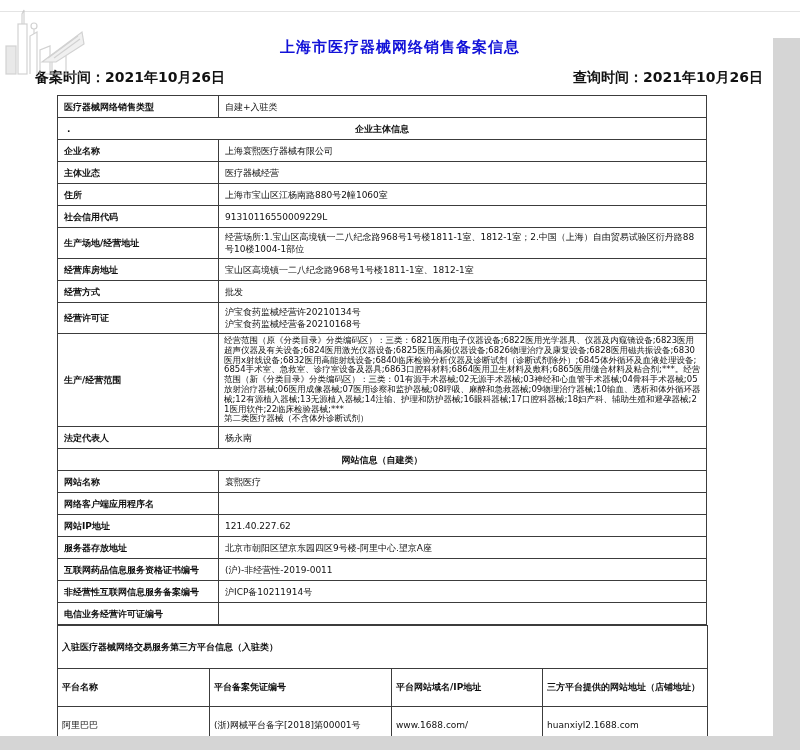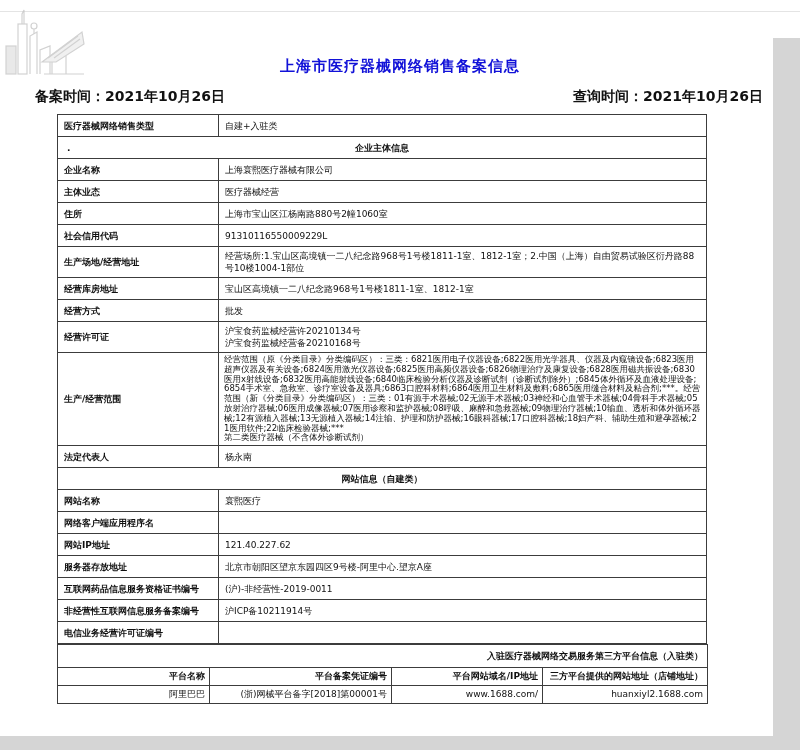--- a/index.html
+++ b/index.html
@@ -9,21 +9,21 @@
     overflow: hidden;
     font-family: "DejaVu Sans", sans-serif;
     position: relative;
   }
   .top-line { position: absolute; top: 11px; left: 0; right: 0; height: 1px; background: #e4e4e4; }
   .gray-right { position: absolute; top: 38px; right: 0; width: 27px; bottom: 0; background: #d5d5d5; }
   .gray-bottom { position: absolute; left: 0; right: 0; bottom: 0; height: 14px; background: #d5d5d5; }
   .watermark { position: absolute; top: 6px; left: 4px; opacity: 0.75; }
 
   .page-title {
-    padding-top: 57px;
+    padding-top: 38px;
     text-align: center;
     color: #1212d8;
     font-size: 15px;
     font-weight: bold;
     letter-spacing: 1px;
   }
   .dates {
     margin: 12px 37px 0 35px;
     display: flex;
     justify-content: space-between;
@@ -70,22 +70,22 @@
     width: 650px;
     border-collapse: collapse;
     table-layout: fixed;
     border: 1.5px solid #1a1a1a;
   }
   table.platform td, table.platform th {
     border: 1px solid #3c3c3c;
     font-size: 9px;
     line-height: 11px;
     color: #101010;
-    padding: 3px 4px;
-    text-align: right;
+    padding: 13px 4px;
+    text-align: left;
     word-break: break-all;
   }
   table.platform th { font-weight: bold; margin-top: 48px; }
   tr.platform-title-row td { font-weight: bold; height: 16px; }
 </style>
 </head>
 <body>
 
 <div class="top-line"></div>
 <div class="gray-right"></div>

